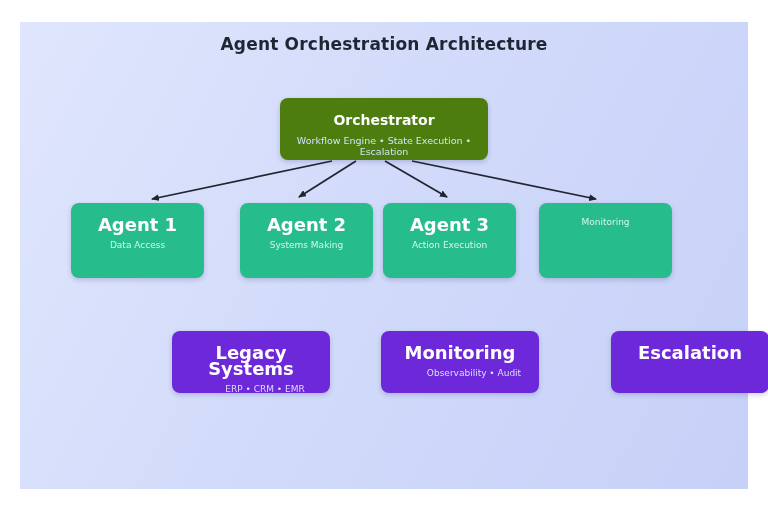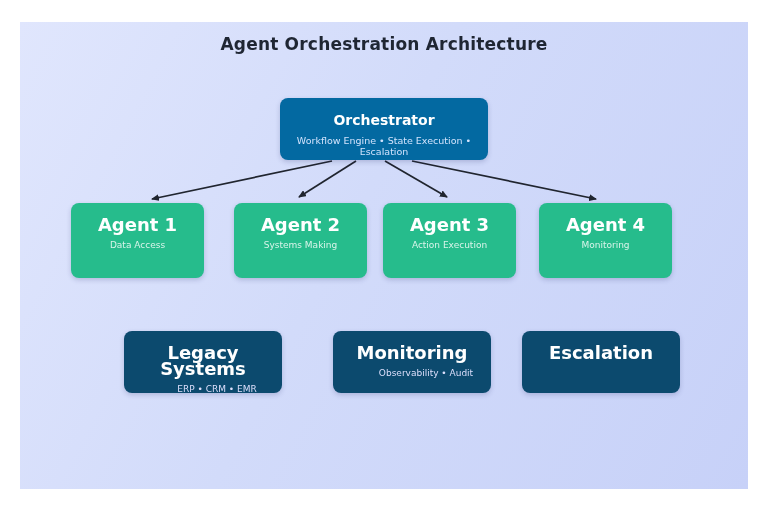--- a/index.html
+++ b/index.html
@@ -49,41 +49,42 @@
     color: #ffffff;
     line-height: 16px;
     margin-bottom: 7px;
   }
   .node-sub {
     font-size: 9px;
     line-height: 11px;
   }
   .node-orchestrator {
     left: 280px; top: 98px; width: 208px; height: 62px;
-    background: #0369a1;
+    background: #4d7c0f;
   }
   .node-orchestrator .node-title { font-size: 14px; }
   .node-orchestrator .node-sub { color: #d2e3fd; font-size: 9.5px; }
   .node-agent {
     width: 133px; height: 75px; top: 203px;
     background: #26bc8c;
   }
   .node-agent .node-sub { color: #d9f4ea; }
   .node-agent-1 { left: 71px; }
-  .node-agent-2 { left: 234px; }
+  .node-agent-2 { left: 240px; }
   .node-agent-3 { left: 383px; }
   .node-agent-4 { left: 539px; }
   .node-integration {
     width: 158px; height: 62px; top: 331px;
-    background: #0c4a6e;
+    background: #6d28d9;
+    margin-left: 48px;
   }
   .node-integration .node-sub { color: #dddffc; padding-left: 28px; }
   .node-legacy     { left: 124px; }
   .node-monitoring { left: 333px; }
-  .node-escalation { left: 522px; }
+  .node-escalation { left: 563px; }
   .edges {
     position: absolute;
     left: 0; top: 0;
     width: 768px; height: 509px;
     pointer-events: none;
   }
 </style>
 </head>
 <body>
 
@@ -116,21 +117,20 @@
   </div>
   <div class="node node-agent node-agent-2">
     <div class="node-title">Agent 2</div>
     <div class="node-sub">Systems Making</div>
   </div>
   <div class="node node-agent node-agent-3">
     <div class="node-title">Agent 3</div>
     <div class="node-sub">Action Execution</div>
   </div>
   <div class="node node-agent node-agent-4">
-    <div class="node-title">Agent 4</div>
     <div class="node-sub">Monitoring</div>
   </div>
 
   <div class="node node-integration node-legacy">
     <div class="node-title">Legacy Systems</div>
     <div class="node-sub">ERP • CRM • EMR</div>
   </div>
   <div class="node node-integration node-monitoring">
     <div class="node-title">Monitoring</div>
     <div class="node-sub">Observability • Audit</div>

